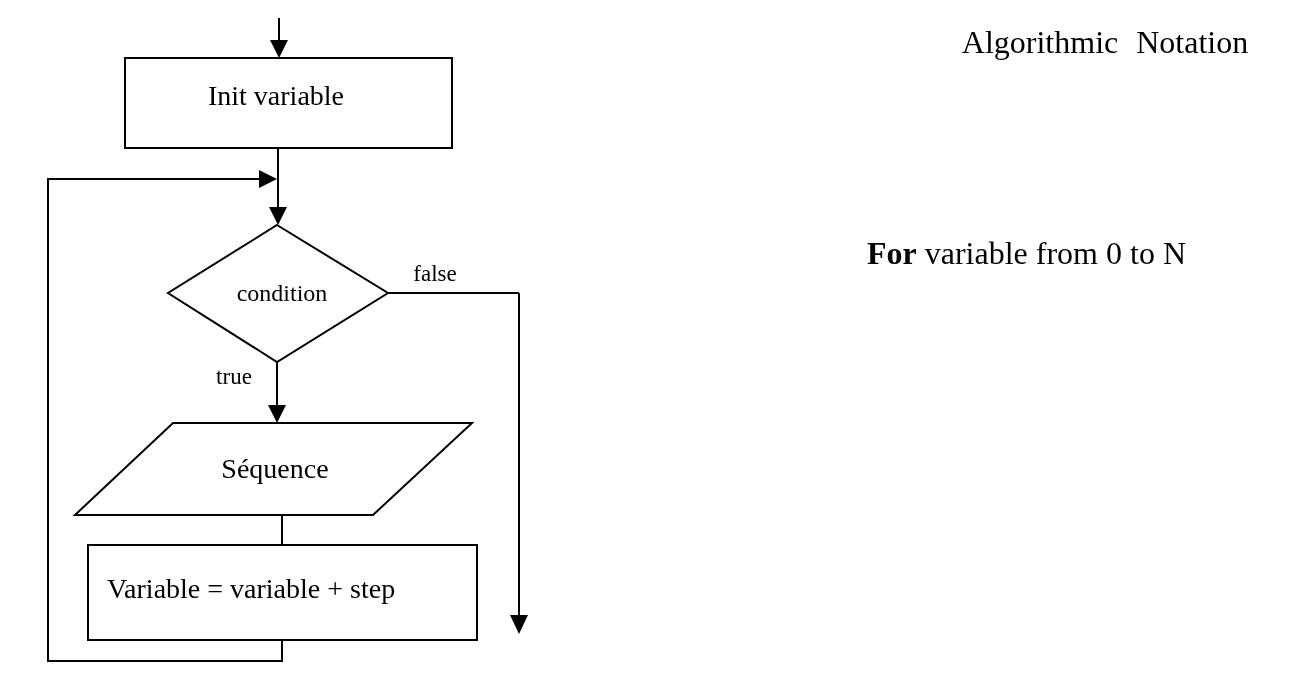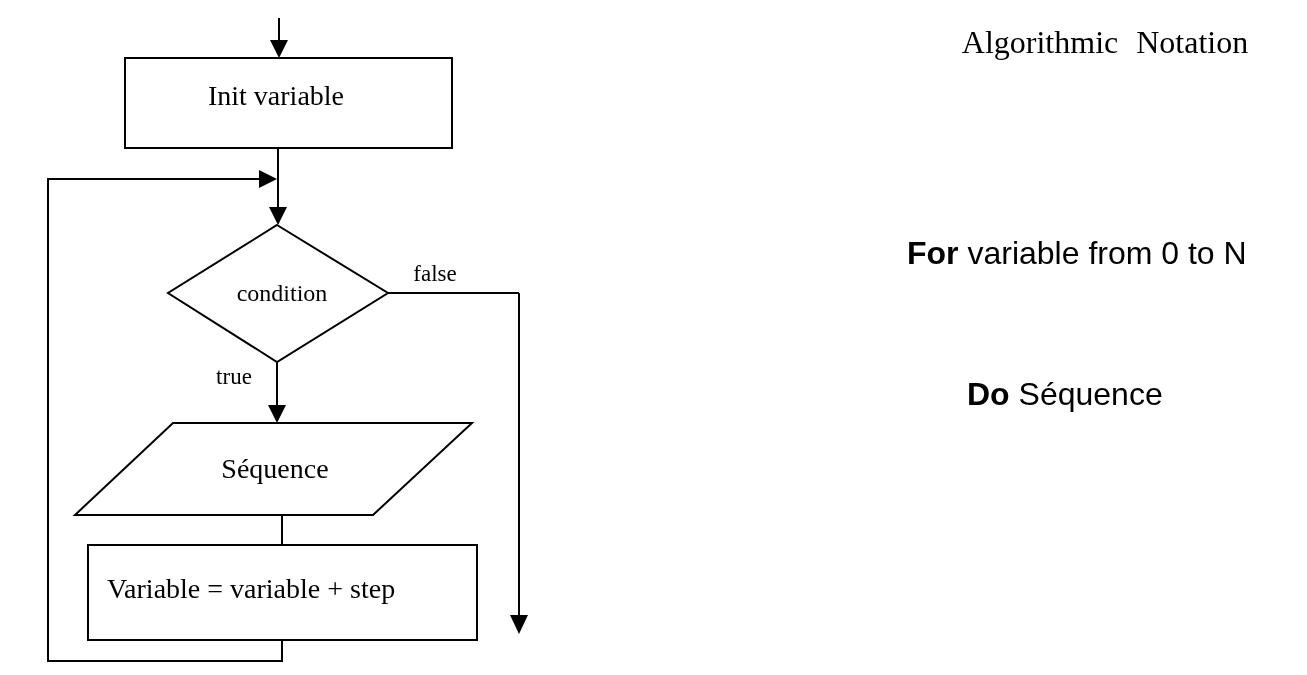--- a/index.html
+++ b/index.html
@@ -56,23 +56,23 @@
     width: 410px;
     text-align: center;
     font-family: "Liberation Serif", serif;
     font-size: 32px;
     color: #000000;
     word-spacing: 10px;
     white-space: nowrap;
   }
   .code-block {
     position: absolute;
-    left: 907px;
+    left: 867px;
     top: 136px;
-    font-family: Liberation Sans, sans-serif;
+    font-family: Liberation Serif, serif;
     font-size: 32px;
     line-height: 47px;
     color: #000000;
     white-space: pre;
   }
   .code-line { }
   .code-line.indented { padding-left: 60px; }
   .kw { font-weight: bold; }
 </style>
 </head>
@@ -116,16 +116,15 @@
 
     <line class="edge" x1="282" y1="640" x2="282" y2="661"></line>
     <line class="edge" x1="283" y1="661" x2="47" y2="661"></line>
     <line class="edge" x1="48" y1="662" x2="48" y2="178"></line>
   </svg>
 
   <div class="notation-title">Algorithmic Notation</div>
 
   <div class="code-block">
     <div class="code-line"><span class="kw">For</span><span> variable from 0 to N</span></div>
-    <div class="code-line indented"><span class="kw">Do</span><span> Séquence</span></div>
   </div>
 
 </div>
 
 </body></html>

